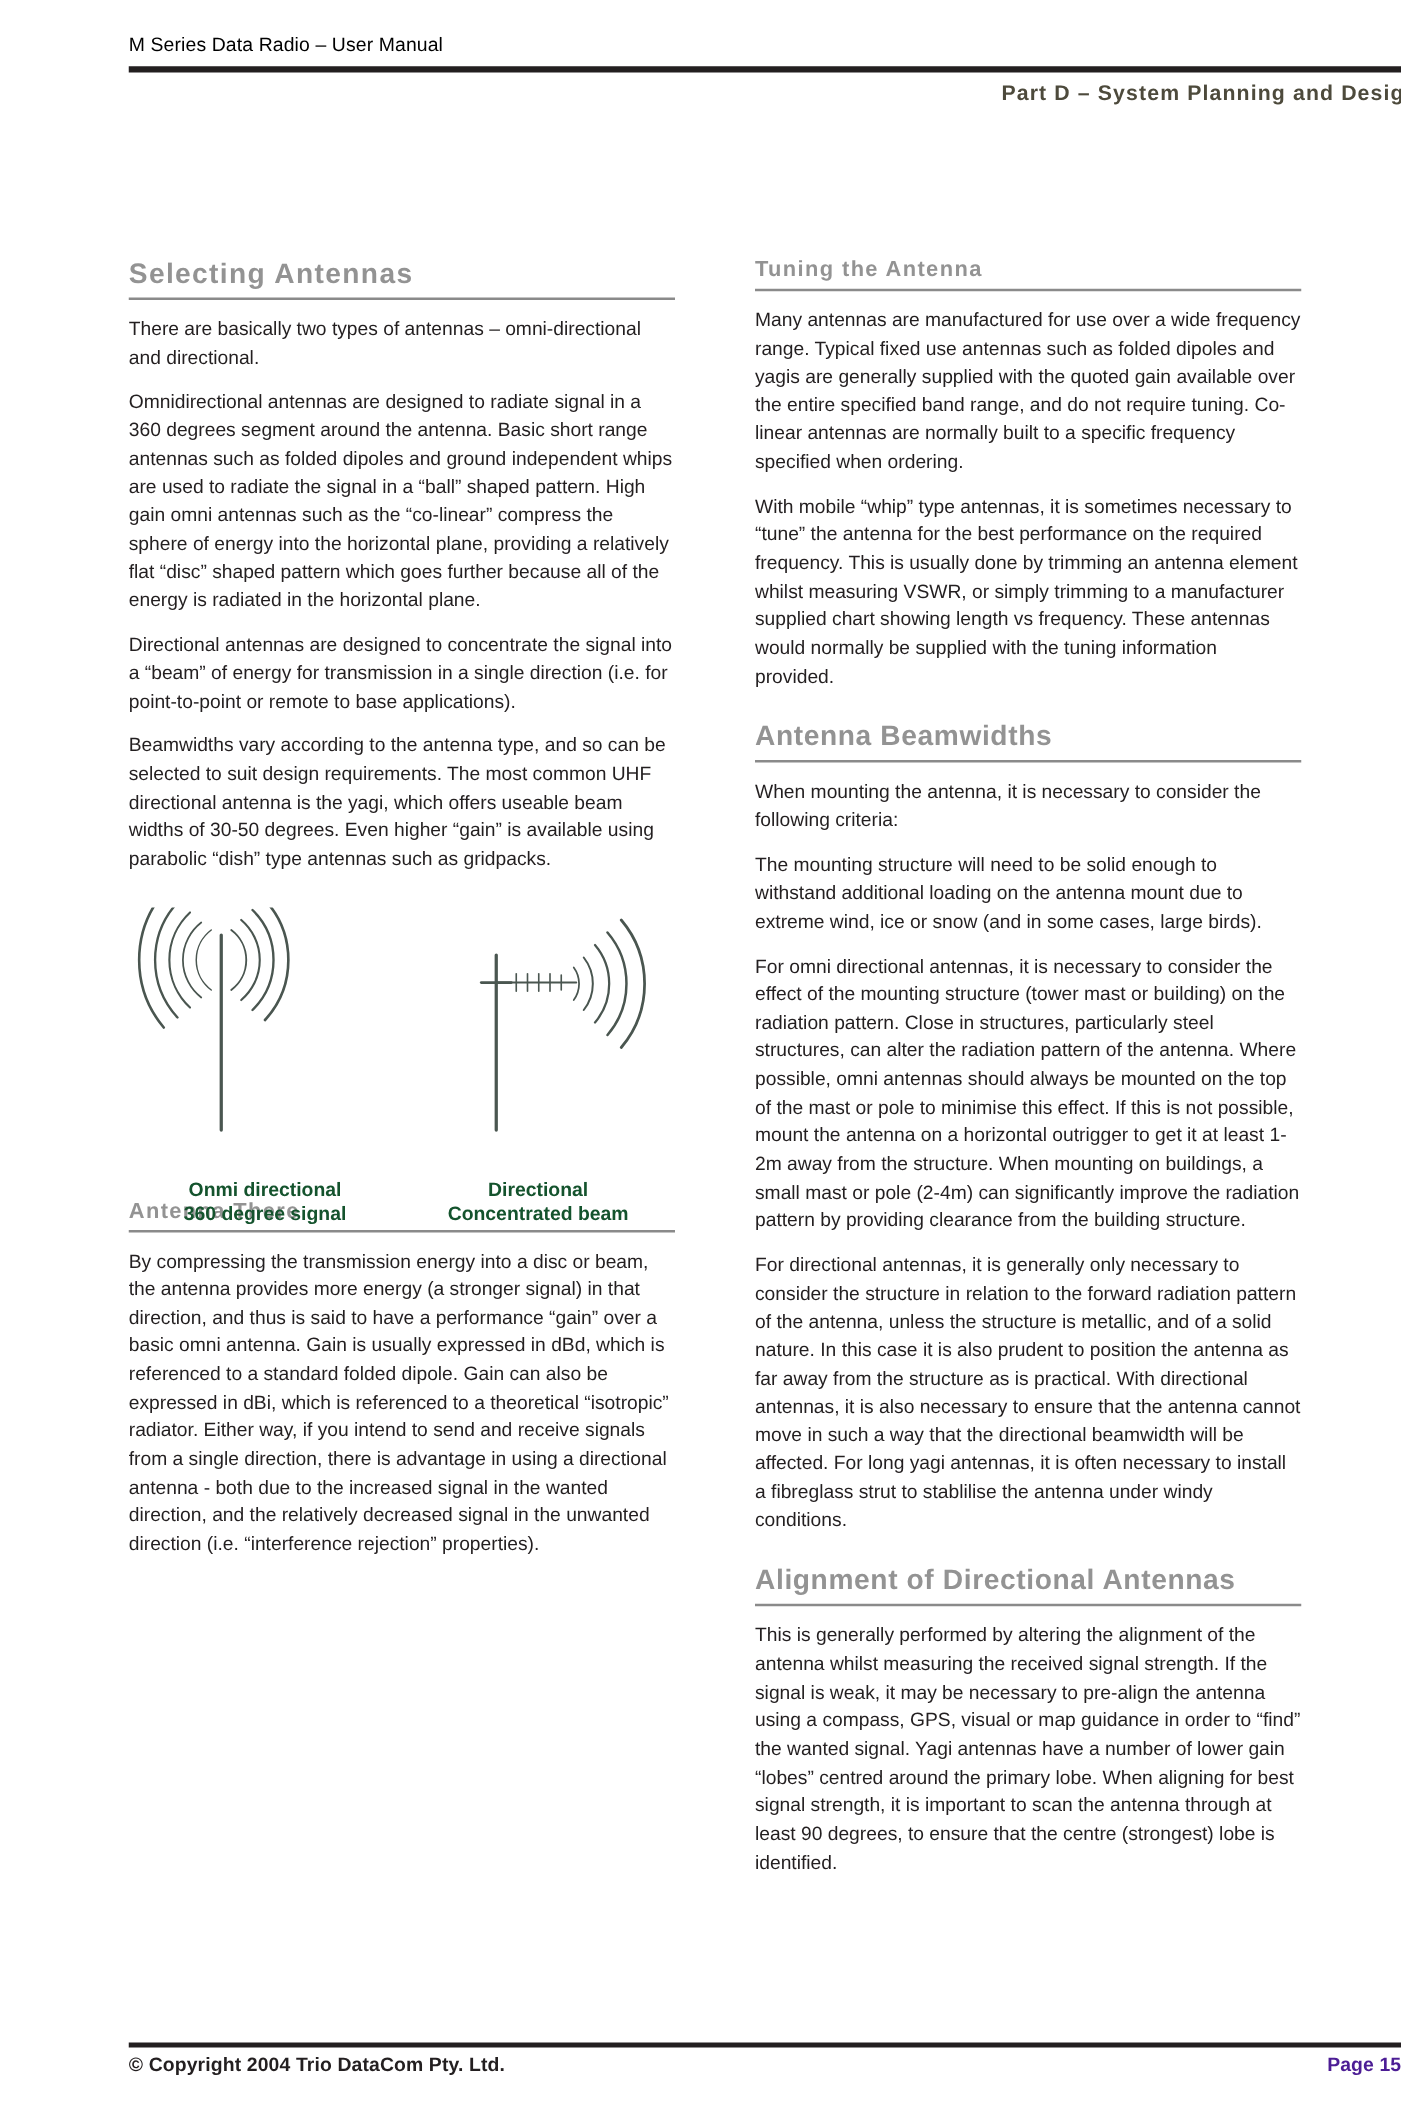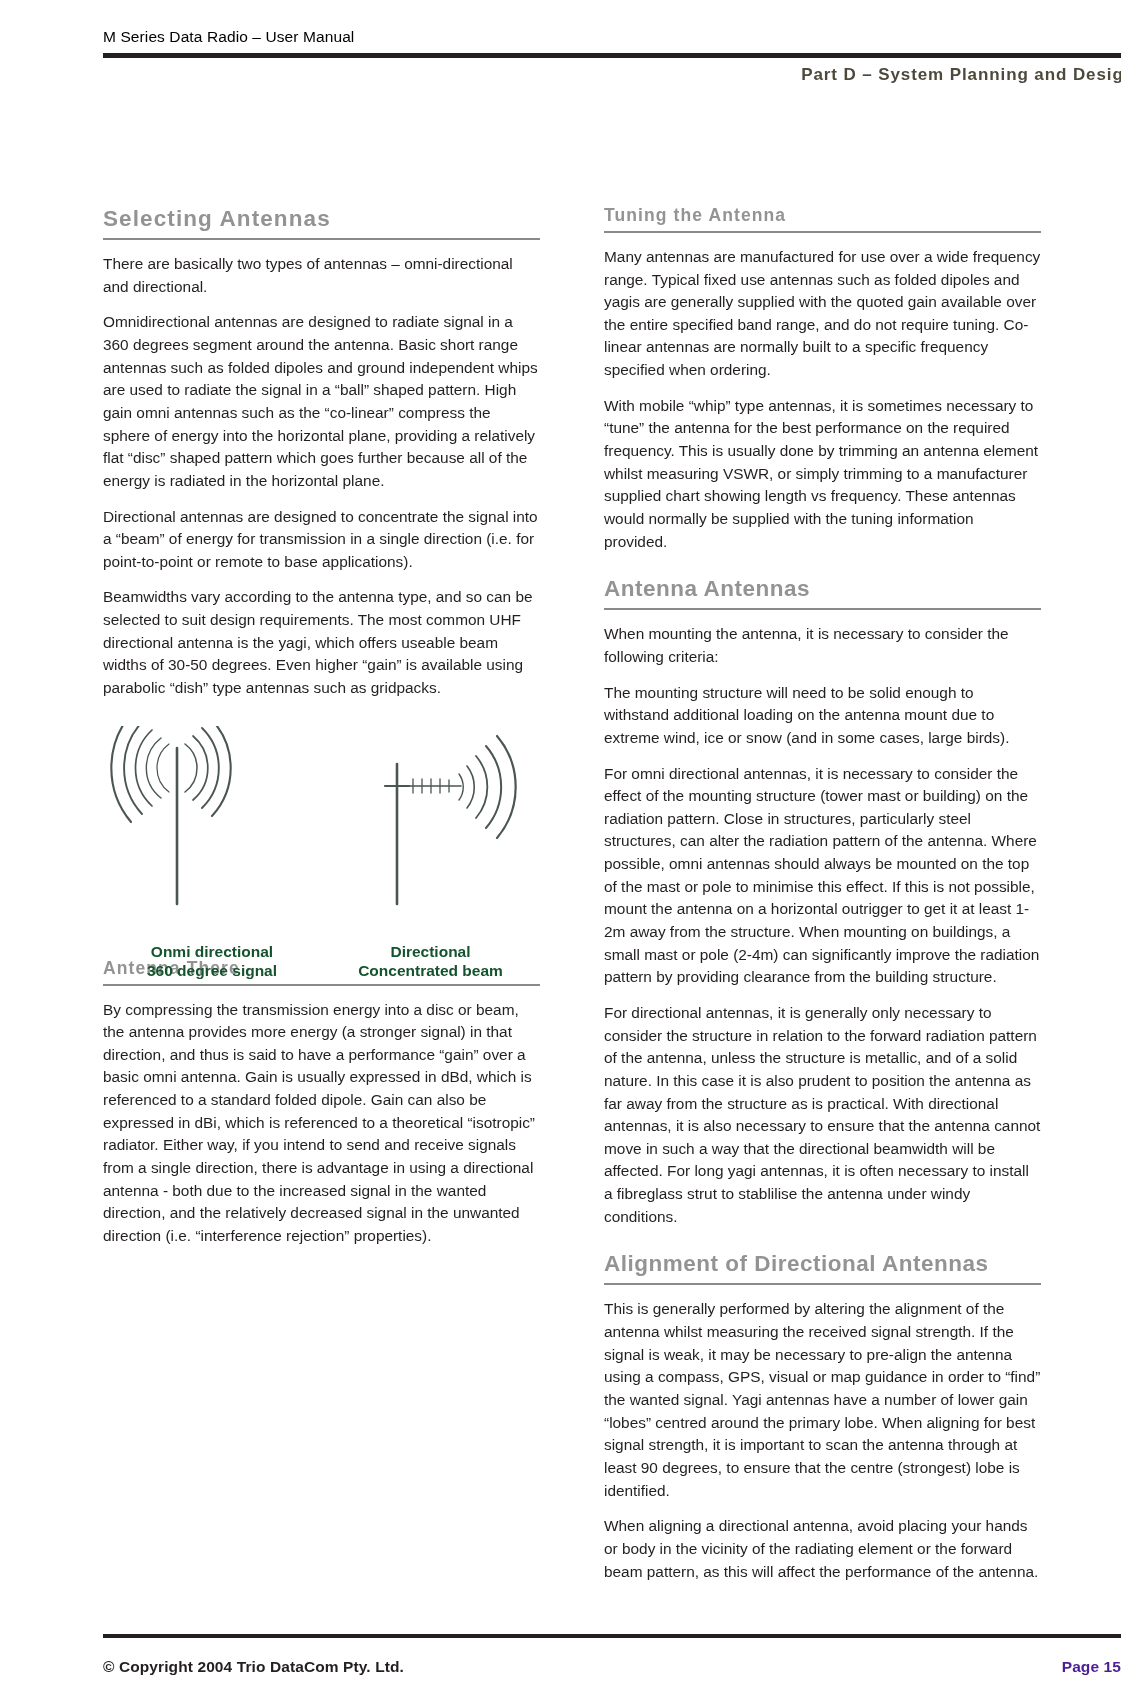--- a/index.html
+++ b/index.html
@@ -137,21 +137,21 @@
   }
   .footer-rule {
     height: 4px;
     background: #231f20;
     width: 1018px;
   }
   .footer-row {
     display: flex;
     justify-content: space-between;
     align-items: flex-end;
-    margin-top: 20px;
+    margin-top: 6px;
   }
   .footer-copy {
     font-size: 15.5px;
     font-weight: bold;
     color: #231f20;
     letter-spacing: 0.1px;
   }
   .footer-page {
     font-size: 15.5px;
     font-weight: bold;
@@ -243,33 +243,32 @@
     <div class="col">
 
       <div class="sect first">
         <h2 class="h-sub">Tuning the Antenna</h2>
         <div class="rule-gray"></div>
         <p class="body">Many antennas are manufactured for use over a wide frequency range. Typical fixed use antennas such as folded dipoles and yagis are generally supplied with the quoted gain available over the entire specified band range, and do not require tuning. Co-linear antennas are normally built to a specific frequency specified when ordering.</p>
         <p class="body">With mobile “whip” type antennas, it is sometimes necessary to “tune” the antenna for the best performance on the required frequency. This is usually done by trimming an antenna element whilst measuring VSWR, or simply trimming to a manufacturer supplied chart showing length vs frequency. These antennas would normally be supplied with the tuning information provided.</p>
       </div>
 
       <div class="sect">
-        <h2 class="h-main compact">Antenna Antennas</h2>
+        <h2 class="h-main compact">Antenna Beamwidths</h2>
         <div class="rule-gray"></div>
         <p class="body">When mounting the antenna, it is necessary to consider the following criteria:</p>
         <p class="body">The mounting structure will need to be solid enough to withstand additional loading on the antenna mount due to extreme wind, ice or snow (and in some cases, large birds).</p>
         <p class="body">For omni directional antennas, it is necessary to consider the effect of the mounting structure (tower mast or building) on the radiation pattern. Close in structures, particularly steel structures, can alter the radiation pattern of the antenna. Where possible, omni antennas should always be mounted on the top of the mast or pole to minimise this effect.  If this is not possible, mount the antenna on a horizontal outrigger to get it at least 1-2m away from the structure. When mounting on buildings, a small mast or pole (2-4m) can significantly improve the radiation pattern by providing clearance from the building structure.</p>
         <p class="body">For directional antennas, it is generally only necessary to consider the structure in relation to the forward radiation pattern of the antenna, unless the structure is metallic, and of a solid nature. In this case it is also prudent to position the antenna as far away from the structure as is practical. With directional antennas, it is also necessary to ensure that the antenna cannot move in such a way that the directional beamwidth will be affected. For long yagi antennas, it is often necessary to install a fibreglass strut to stablilise the antenna under windy conditions.</p>
       </div>
 
       <div class="sect">
         <h2 class="h-main compact">Alignment of Directional Antennas</h2>
         <div class="rule-gray"></div>
         <p class="body">This is generally performed by altering the alignment of the antenna whilst measuring the received signal strength. If the signal is weak, it may be necessary to pre-align the antenna using a compass, GPS, visual or map guidance in order to “find” the wanted signal. Yagi antennas have a number of lower gain “lobes” centred around the primary lobe. When aligning for best signal strength, it is important to scan the antenna through at least 90 degrees, to ensure that the centre (strongest) lobe is identified.</p>
-        <p class="body">When aligning a directional antenna, avoid placing your hands or body in the vicinity of the radiating element or the forward beam pattern, as this will affect the performance of the antenna.</p>
       </div>
 
     </div>
   </div>
 
   <div class="footer">
     <div class="footer-rule"></div>
     <div class="footer-row">
       <div class="footer-copy">© Copyright 2004 Trio DataCom Pty. Ltd.</div>
       <div class="footer-page">Page 15</div>

